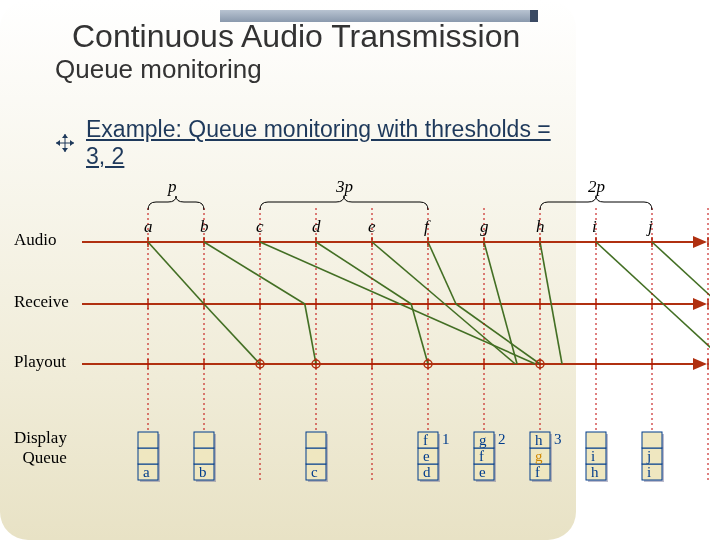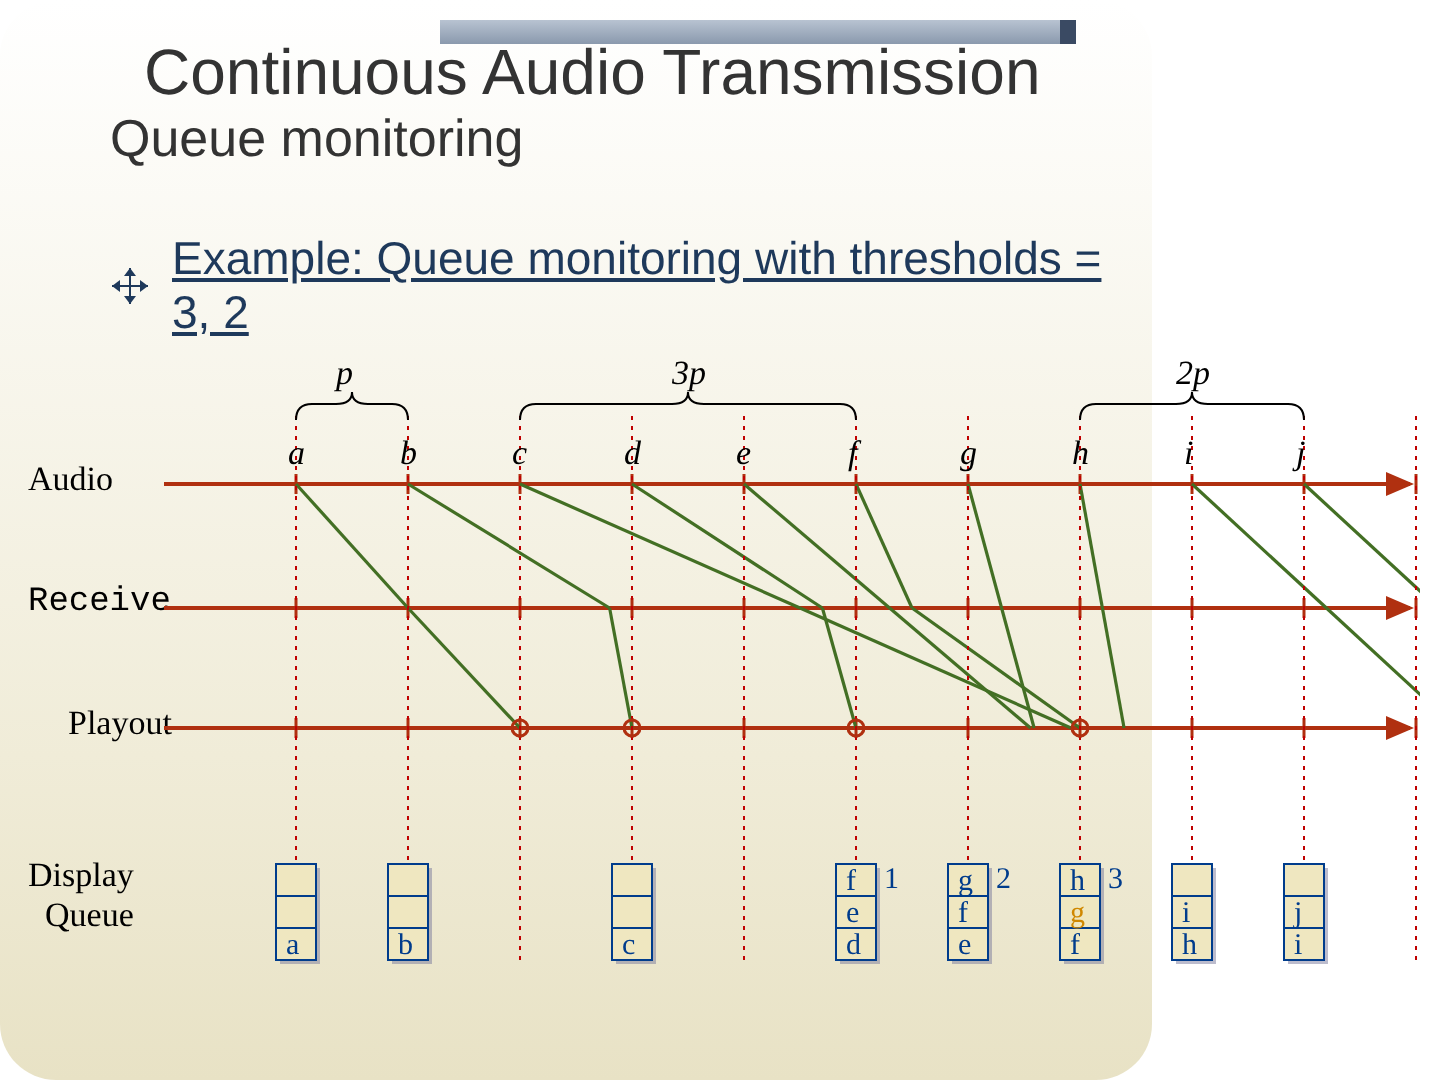--- a/index.html
+++ b/index.html
@@ -41,22 +41,22 @@
         <polygon points="11,2 8,6 14,6" fill="#1e395b"></polygon>
         <polygon points="11,20 8,16 14,16" fill="#1e395b"></polygon>
       </svg>
     </span>
     <span class="bullet-text">Example: Queue monitoring with thresholds = 3, 2</span>
   </div>
 
 
   <div class="diagram">
     <div class="row-label" style="left:4px;top:50px;">Audio</div>
-    <div class="row-label" style="left:4px;top:112px;font-family:Liberation Mono, monospace;">Receive</div>
-    <div class="row-label" style="left:4px;top:172px;margin-left:20px;">Playout</div>
+    <div class="row-label" style="left:4px;top:112px;">Receive</div>
+    <div class="row-label" style="left:4px;top:172px;">Playout</div>
     <div class="row-label" style="left:4px;top:248px;white-space:pre-line;text-align:right;">Display
 Queue</div>
 
     <svg class="plot" viewBox="0 0 700 340">
       <defs>
         <marker id="ah" markerWidth="8" markerHeight="8" refX="6" refY="3" orient="auto">
           <path d="M0,0 L7,3 L0,6 Z" fill="#b03010"></path>
         </marker>
       </defs>
 

